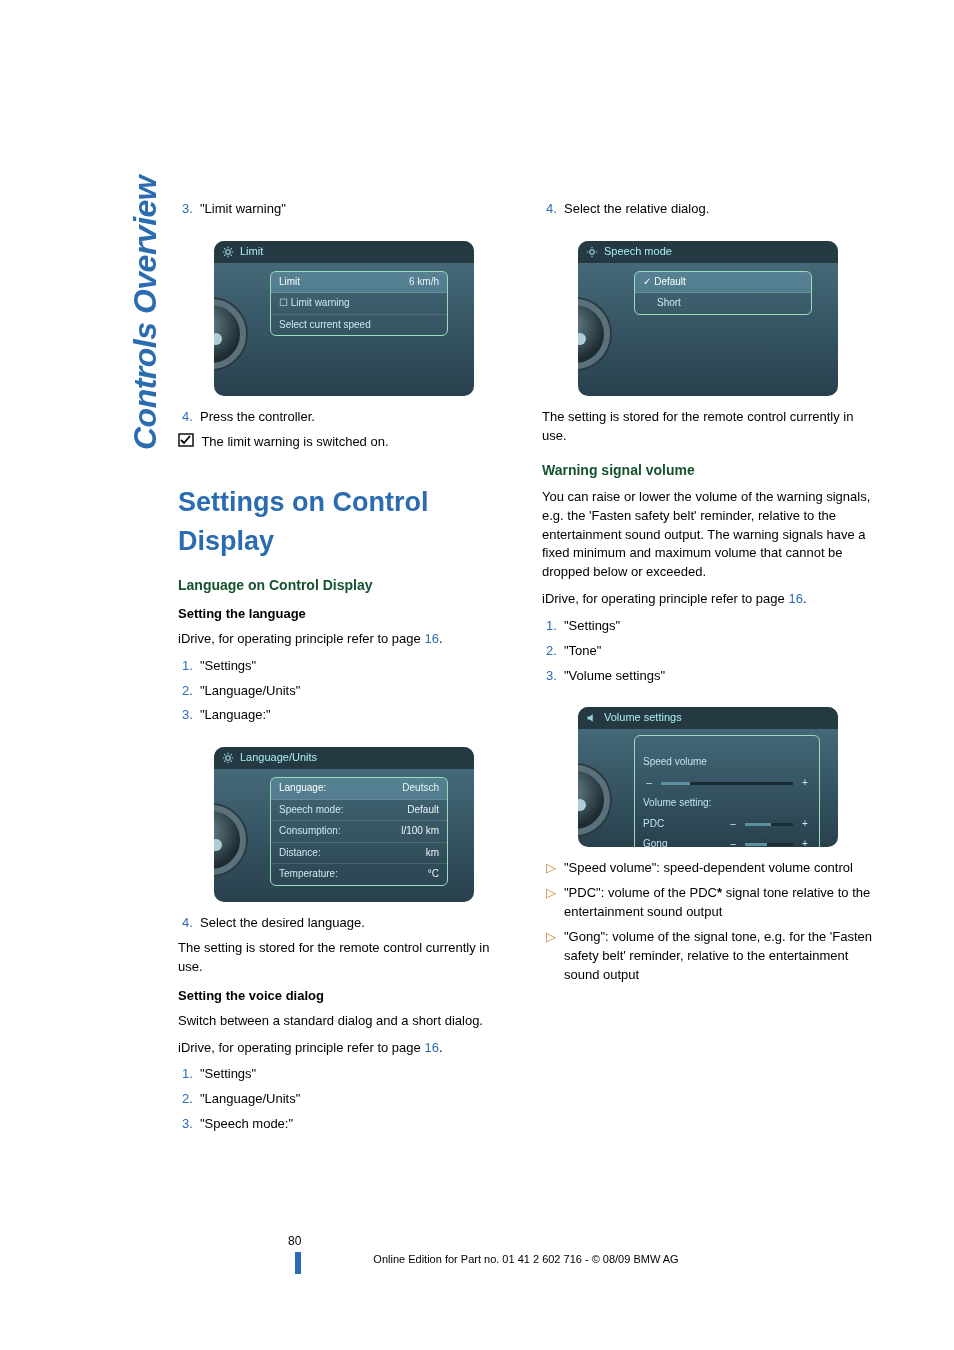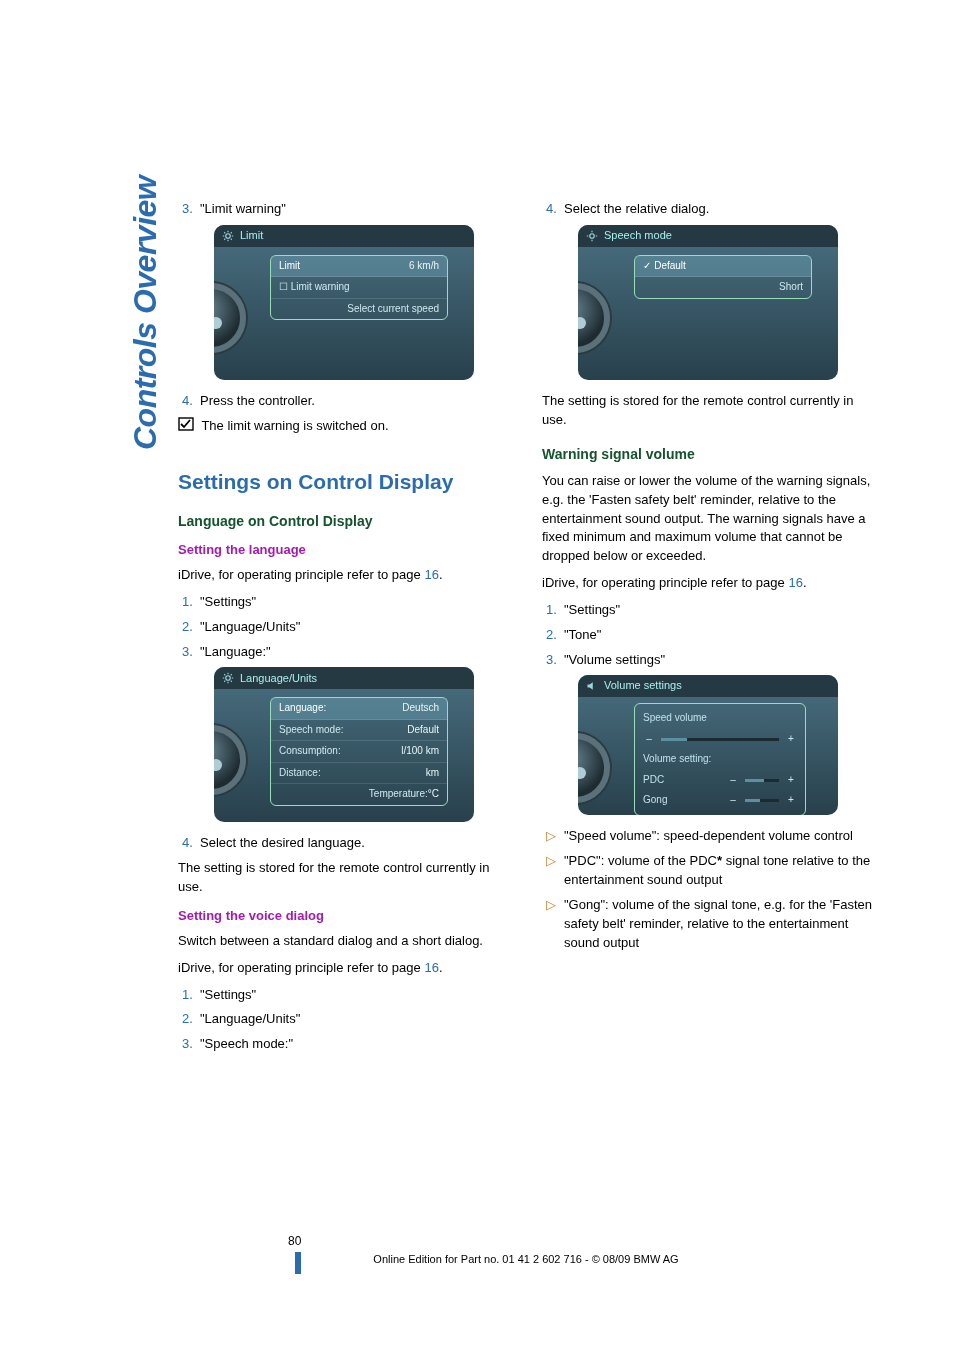--- a/index.html
+++ b/index.html
@@ -47,48 +47,48 @@
       text-align: left;
     }
     .list-item {
       margin-left: 4px;
       margin-bottom: 6px;
       display: flex;
     }
     .list-item .txt { flex: 1; }
     .h1 {
       color: #2b6cb0;
-      font-size: 21px;
+      font-size: 27px;
       font-weight: bold;
       margin: 30px 0 8px 0;
       font-style: normal;
     }
     .h2 {
       color: #14532d;
       font-size: 14px;
       font-weight: bold;
       margin: 14px 0 8px 0;
     }
     .h3 {
-      color: #a21caf;
+      color: #000000;
       font-size: 13px;
       font-weight: bold;
       margin: 10px 0 6px 0;
     }
     .para { margin-bottom: 8px; }
     .link { color: #2b6cb0; }
     .icon-check {
       display: inline-block;
       vertical-align: middle;
       margin-right: 4px;
     }
     .figure {
       width: 260px;
       height: 155px;
-      margin: 6px 0 12px 36px;
+      margin: 22px 0 12px 36px;
       position: relative;
       overflow: hidden;
       border-radius: 10px;
     }
     
     .screen-bg { position:absolute; inset:0; background: linear-gradient(#4a7081,#28404c); }
     .screen-header {
       position:absolute; top:0; left:0; right:0;
       height:22px;
       background: #243942;
@@ -106,21 +106,21 @@
       top:30px; left:56px;
       width: 178px;
       border:1px solid #9db;
       border-radius:6px;
     }
     .screen-row {
       display:flex; color:#cfe8ef; font-size:10px;
       padding:3px 8px;
       border-bottom:1px solid rgba(255,255,255,0.12);
     }
-    .screen-row:last-child{border-bottom:none;text-align:right;}
+    .screen-row:last-child{border-bottom:none;}
     .screen-row.sel { background: rgba(120,180,200,0.35); color:#fff; }
     .screen-row .k { flex:1; }
     .screen-row .v { color:#e8f4f7; }
     .dial {
       position:absolute; left:-38px; top:58px;
       width:70px; height:70px; border-radius:50%;
       background: radial-gradient(circle at 40% 35%, #6b8a97, #1e2b31 70%);
       border:6px solid #5a707a;
       box-shadow: 0 0 0 2px #2a3a40;
     }
@@ -353,21 +353,21 @@
         <div class="screen-bg"></div>
         <div class="screen-header">
           <span class="cog-icon">
             <svg viewBox="0 0 16 16">
                 <path d="M2 6v4h3l4 3V3L5 6H2z" fill="#9fd4df"></path>
               </svg>
           </span>
           <span>Volume settings</span>
         </div>
         <div class="dial"></div>
-        <div style="position:absolute; top:28px; left:56px; width:172px; border:1px solid #9db; border-radius:6px; padding:4px 0;">
+        <div style="position:absolute; top:28px; left:56px; width:186px; border:1px solid #9db; border-radius:6px; padding:16px 0;">
           <div class="vol-row" style="flex-wrap:wrap;">
             <span class="vol-label" style="width:100%">Speed volume</span>
           </div>
           <div class="vol-row">
               <span class="vol-minus">–</span>
               <div class="vol-track">
                 <div class="vol-fill" style="width:22%"></div>
               </div>
               <span class="vol-plus">+</span>
             </div>

